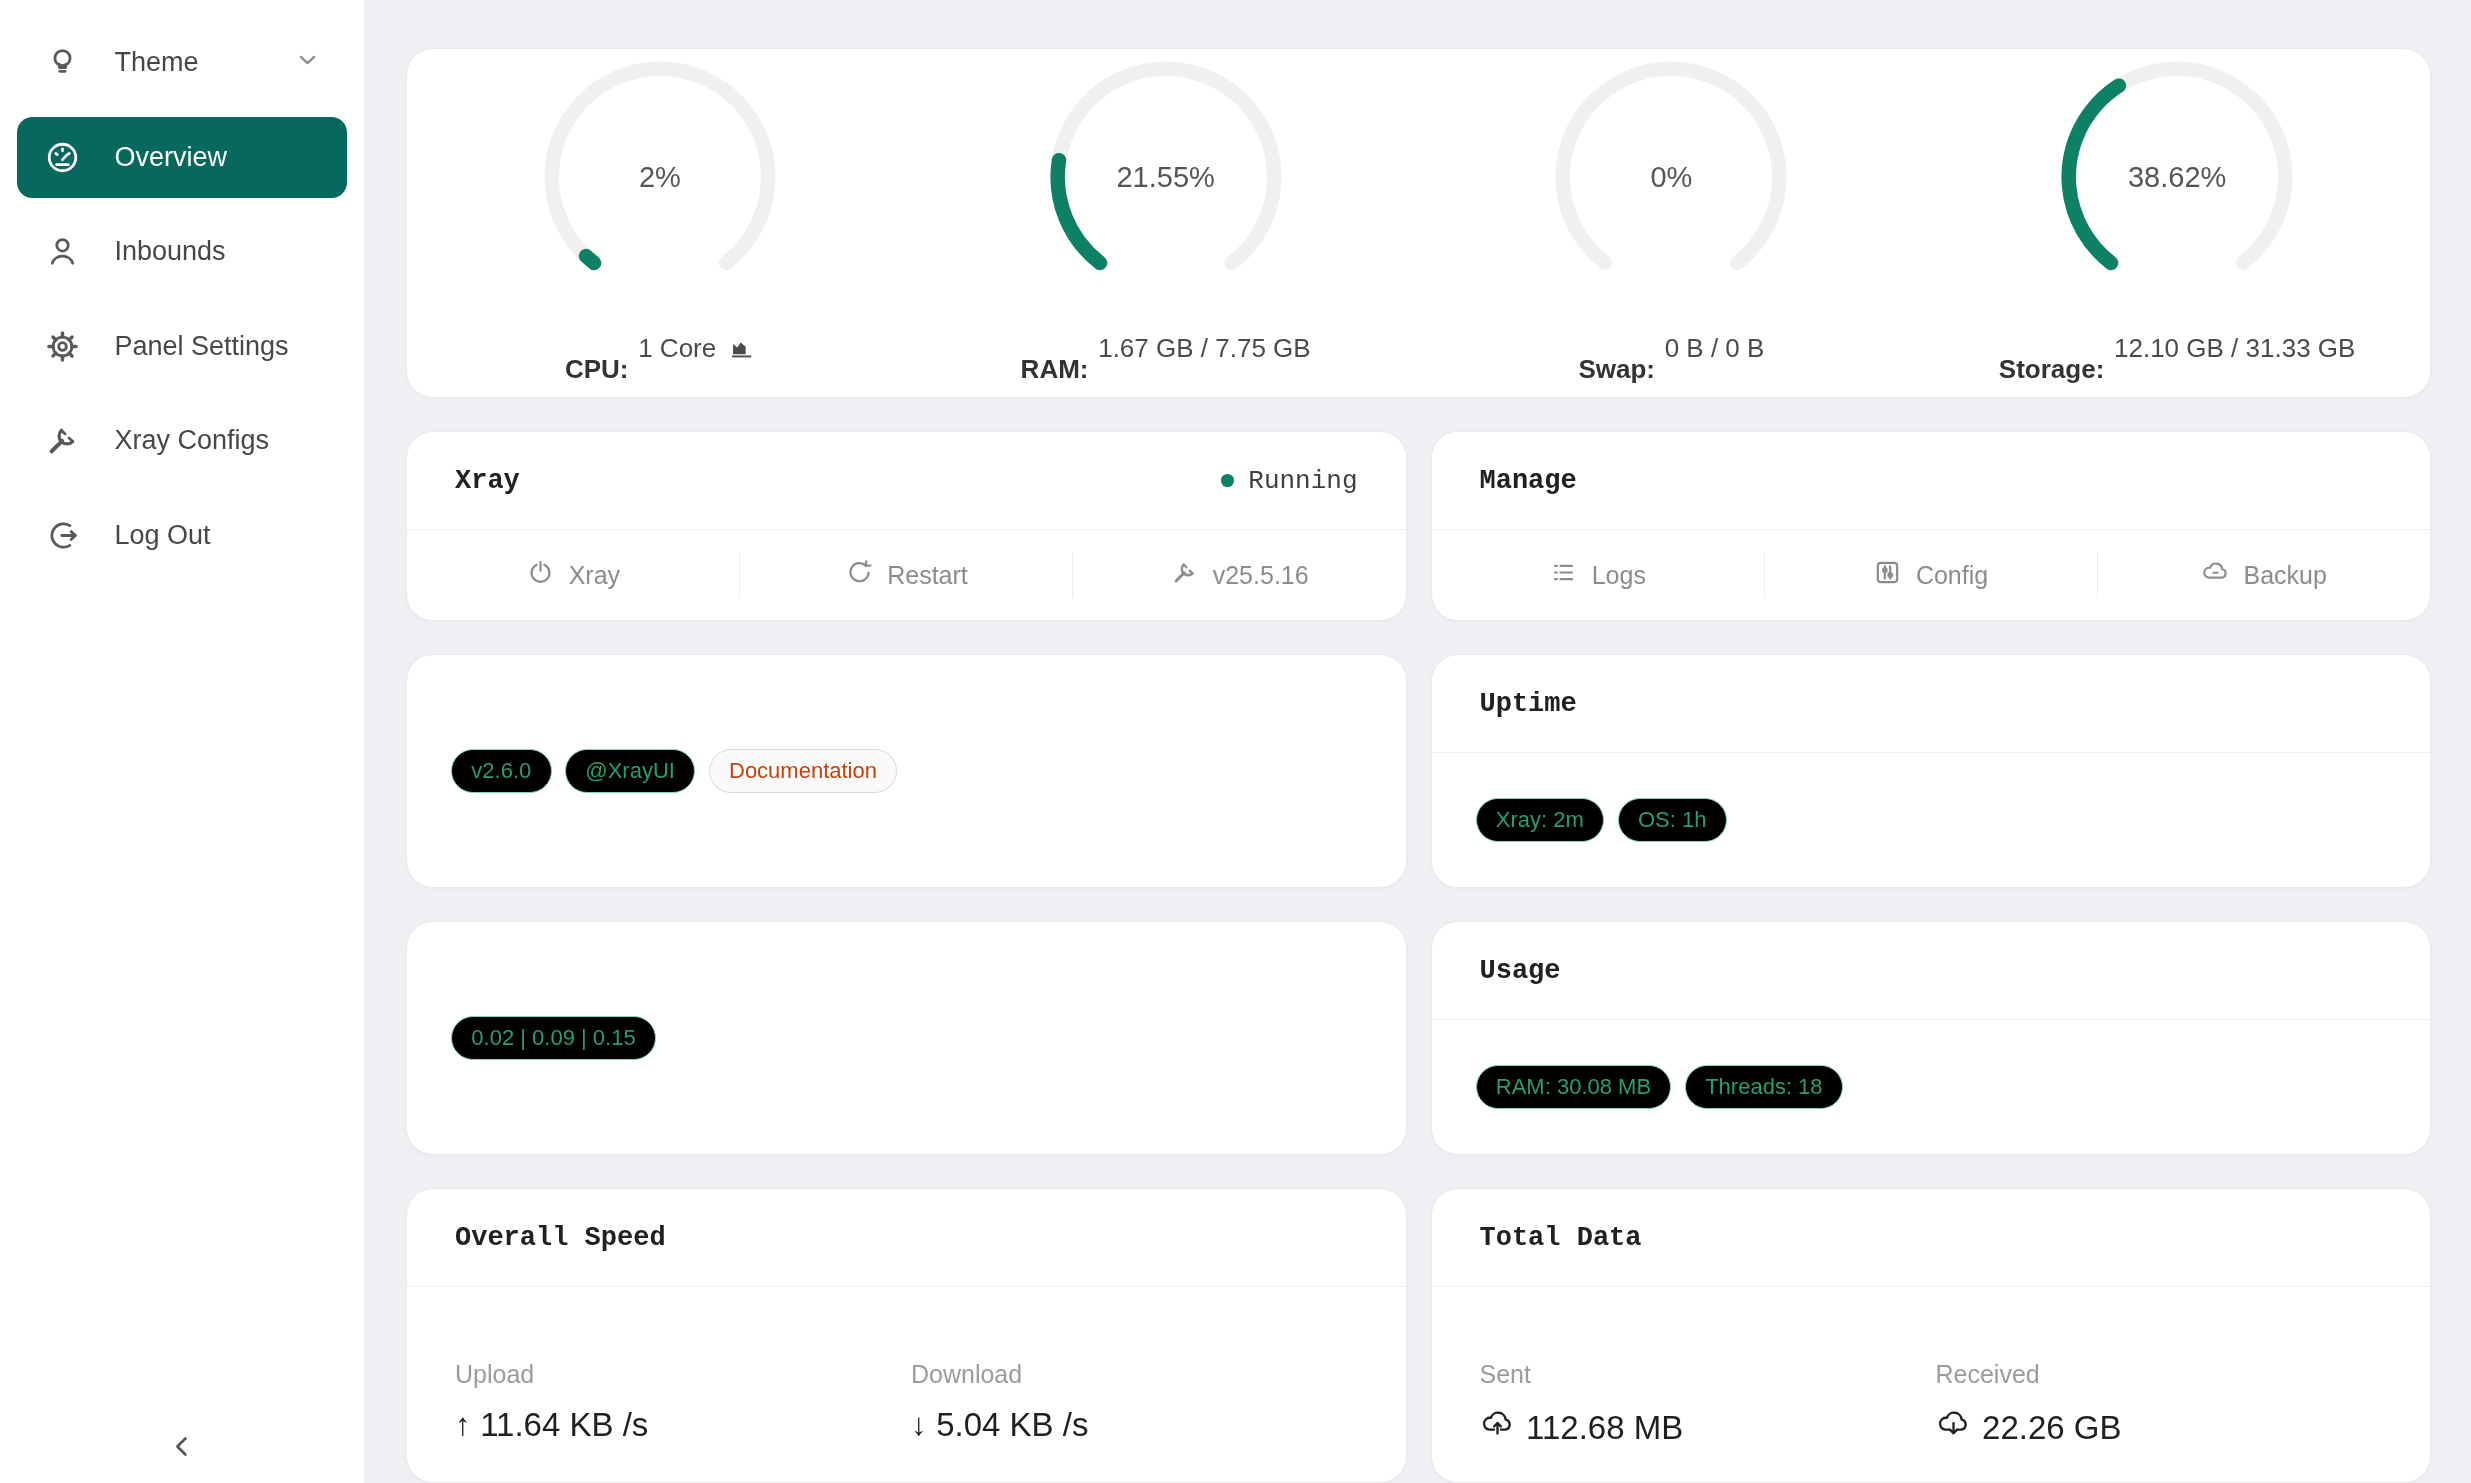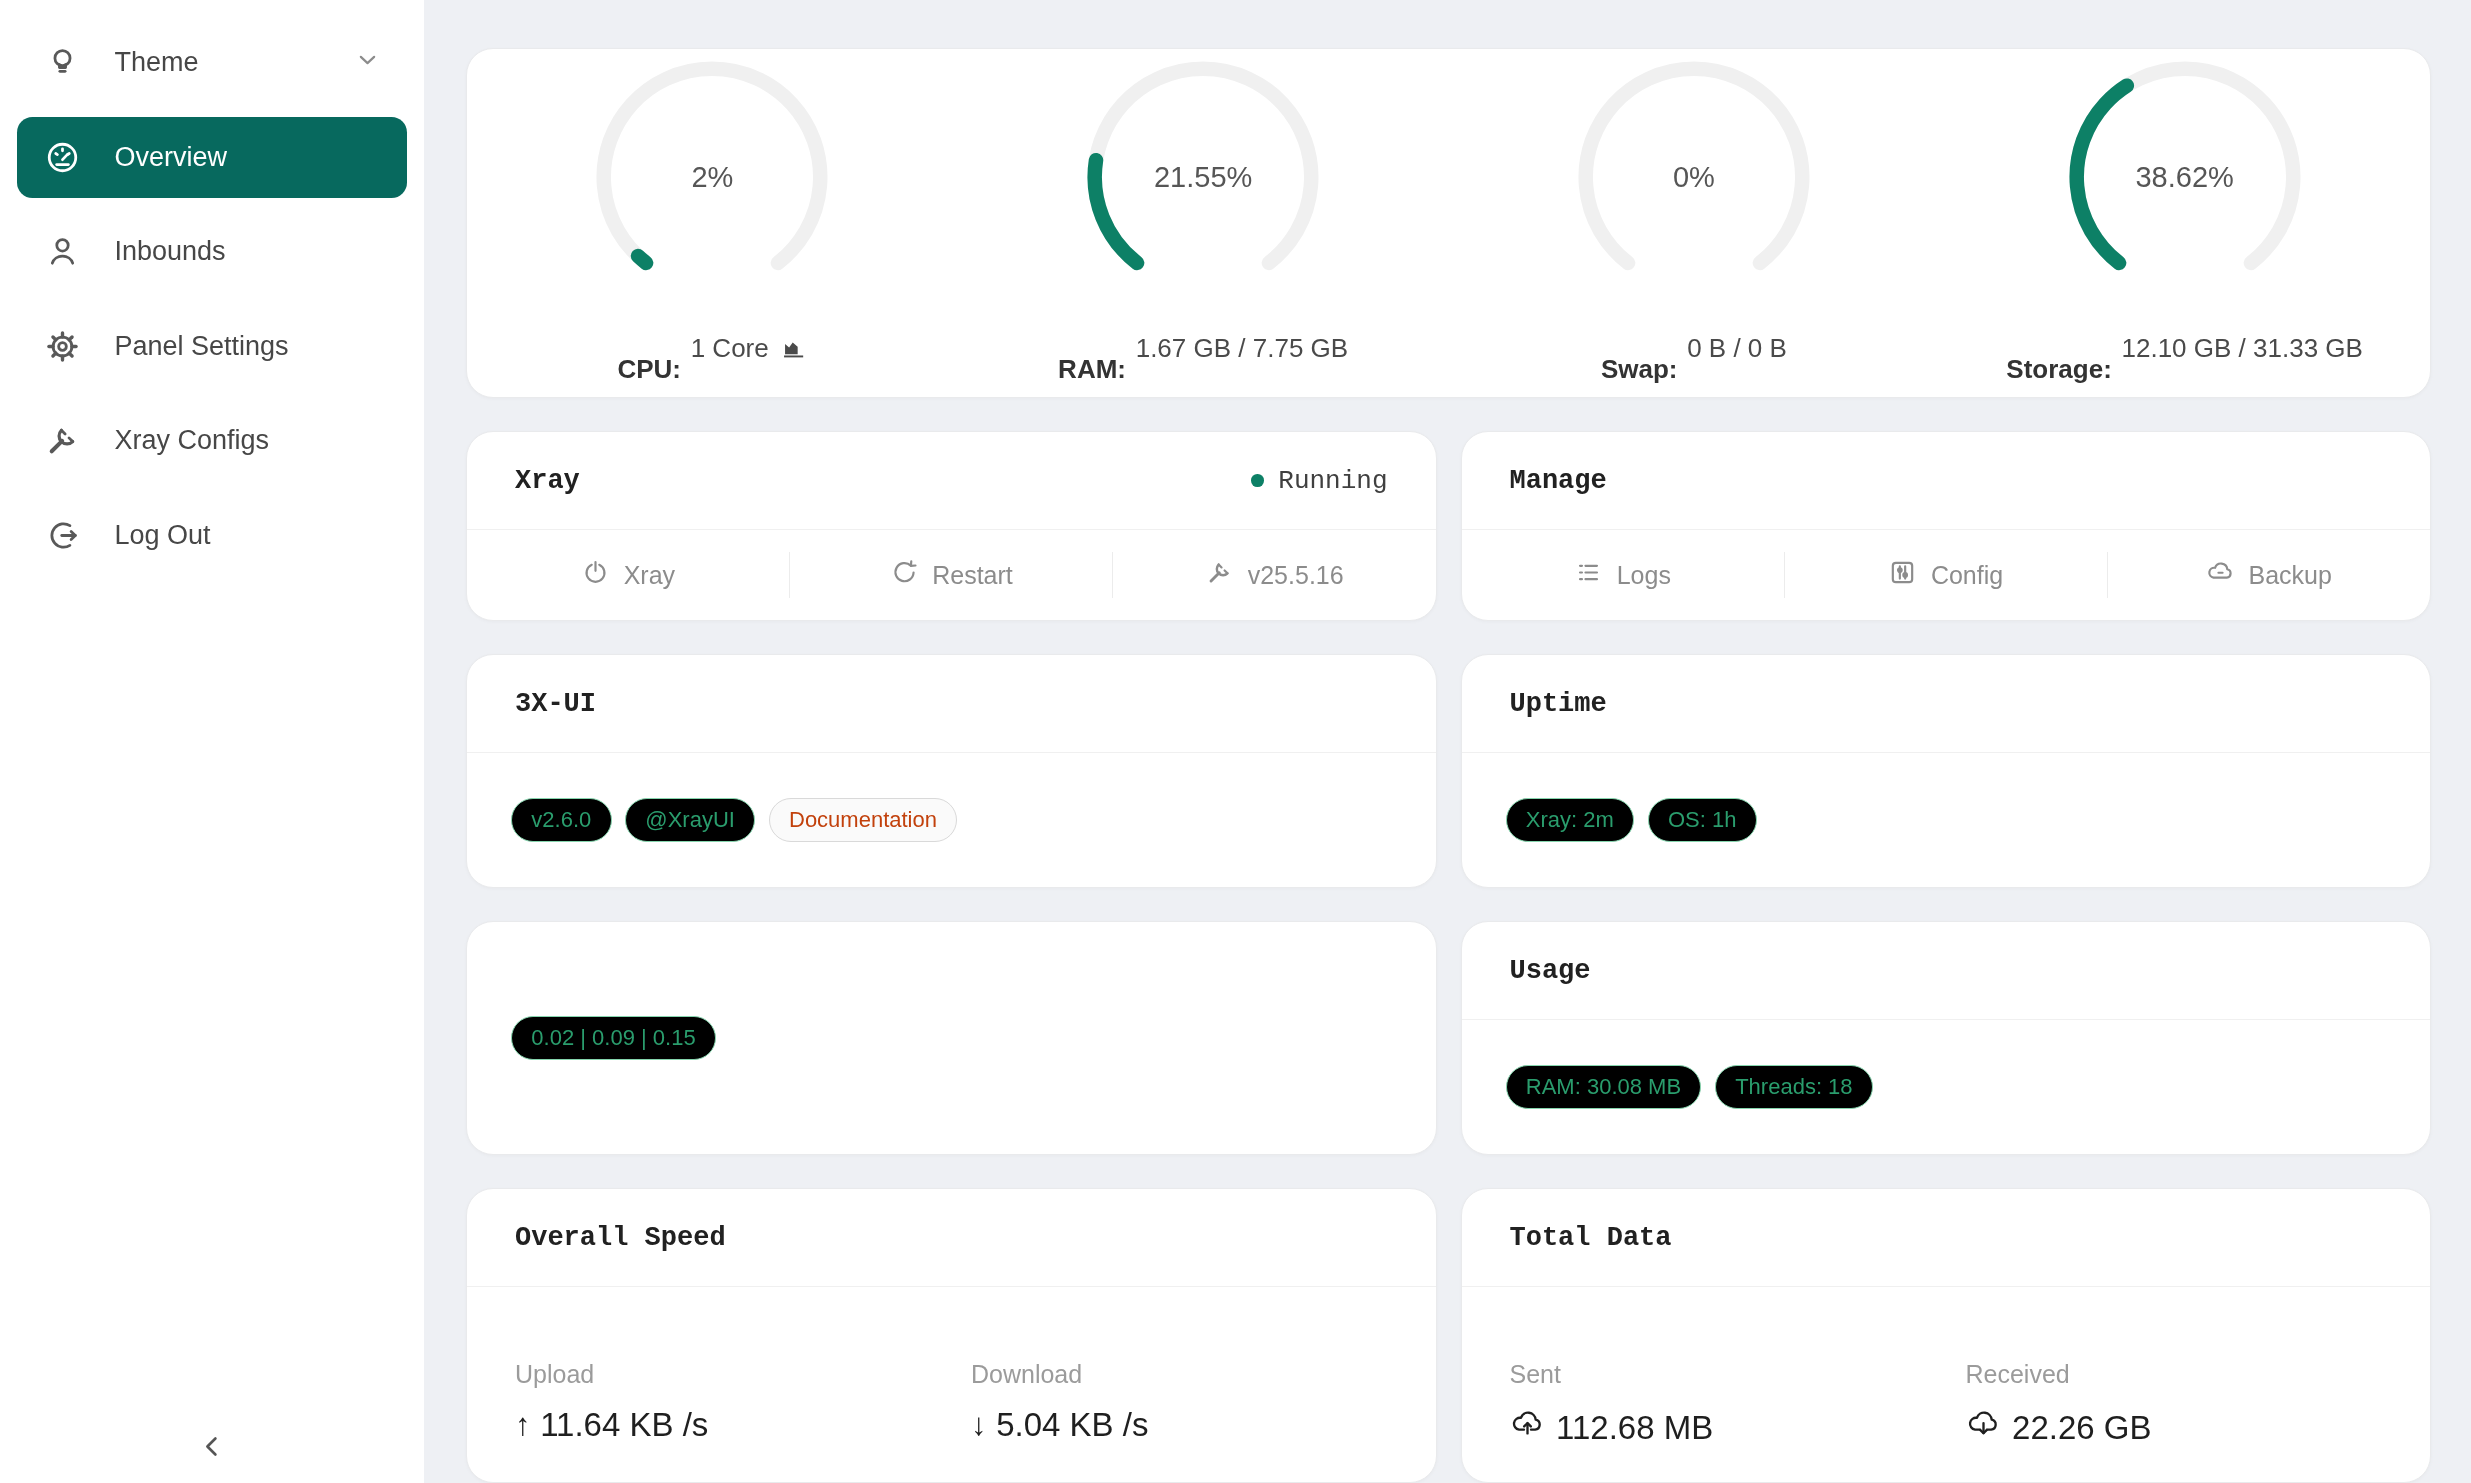--- a/index.html
+++ b/index.html
@@ -5,21 +5,21 @@
   * { margin:0; padding:0; box-sizing:border-box; }
   html,body { width:2472px; height:1483px; overflow:hidden; }
   body {
     font-family:"Liberation Sans","DejaVu Sans",sans-serif;
     background:#eef0f4;
     display:flex;
     color:#434343;
   }
 
   
-  .sidebar { width:424px; background:#ffffff; flex-shrink:0; position:relative; }
+  .sidebar { width:364px; background:#ffffff; flex-shrink:0; position:relative; }
   .menu { padding:22px 17.4px 0 17.4px; }
   .menu-item {
     height:81px; border-radius:15.4px; display:flex; align-items:center;
     padding:0 25px; margin-bottom:13.5px; cursor:pointer;
     font-size:27px; color:#474747;
   }
   .menu-item .mi-icon { width:41px; height:41px; display:flex; align-items:center; justify-content:center; }
   .menu-item .mi-label { margin-left:31px; flex:1; }
   .menu-item svg { stroke:#595959; }
   .menu-item.active { background:#07695e; color:#ffffff; }
@@ -334,23 +334,20 @@
             </svg>
           </span>
           <span>Backup</span>
         </div>
       </div>
     </div>
   </div>
 
   <div class="row">
     <div class="card tag-card">
-      <div class="card-header">
-        <span class="card-title">3X-UI</span>
-      </div>
       <div class="tag-body">
         <span class="tag green link">v2.6.0</span>
         <span class="tag green link">@XrayUI</span>
         <span class="tag gray">Documentation</span>
       </div>
     </div>
 
     <div class="card tag-card">
       <div class="card-header">
         <span class="card-title">Uptime</span>

